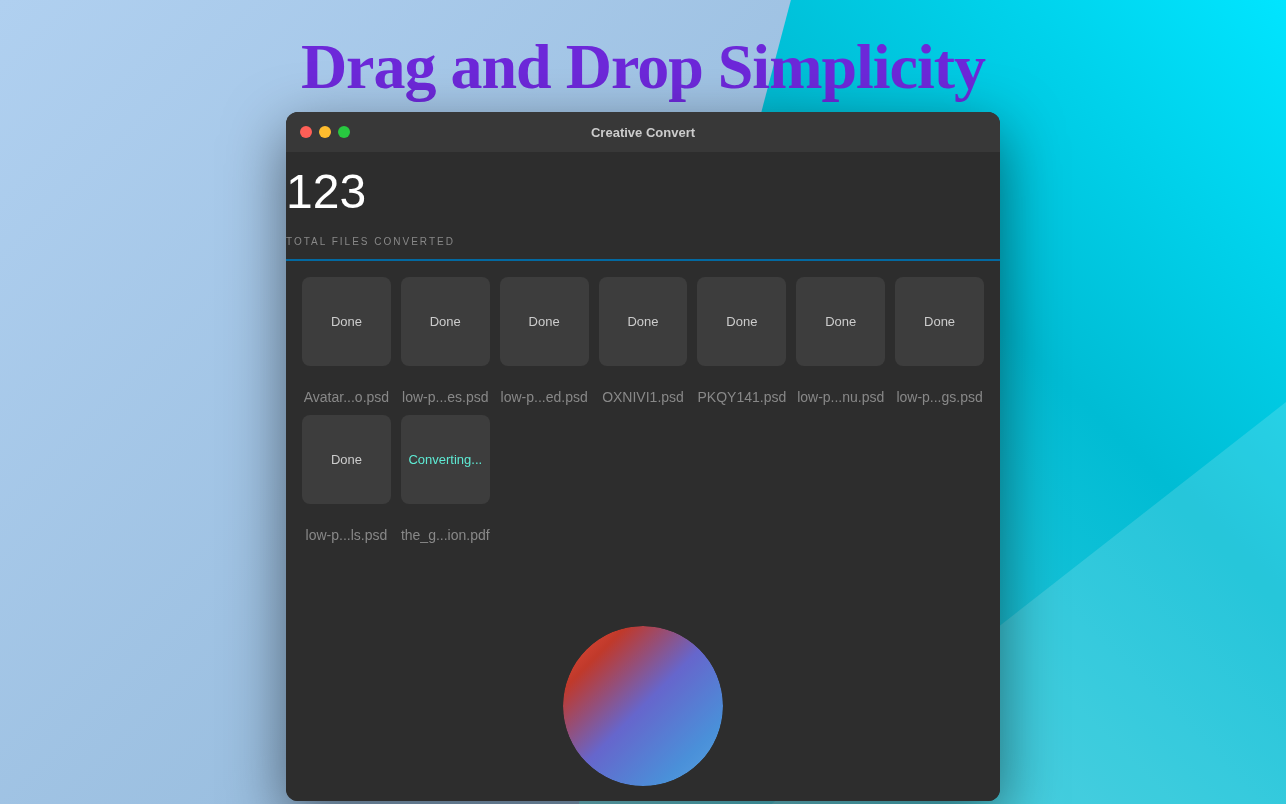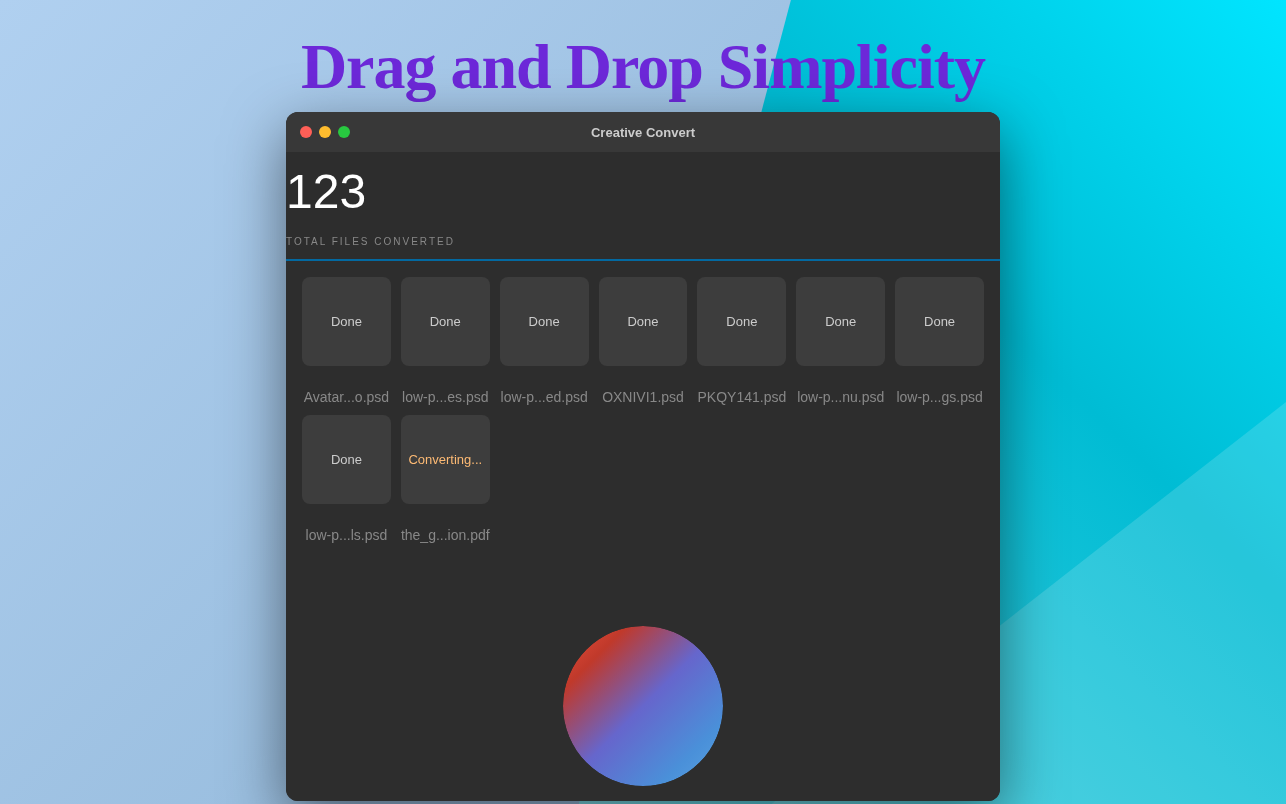--- a/index.html
+++ b/index.html
@@ -162,21 +162,21 @@
       border-radius: 8px;
       display: flex;
       align-items: center;
       justify-content: center;
       font-size: 13px;
       color: #cccccc;
       font-weight: 400;
     }
 
     .file-card.converting {
-      color: #fdba74;
+      color: #5eead4;
     }
 
     .file-name {
       font-size: 14px;
       color: #888888;
       text-align: center;
       white-space: nowrap;
       overflow: hidden;
       text-overflow: ellipsis;
       width: 100%;

